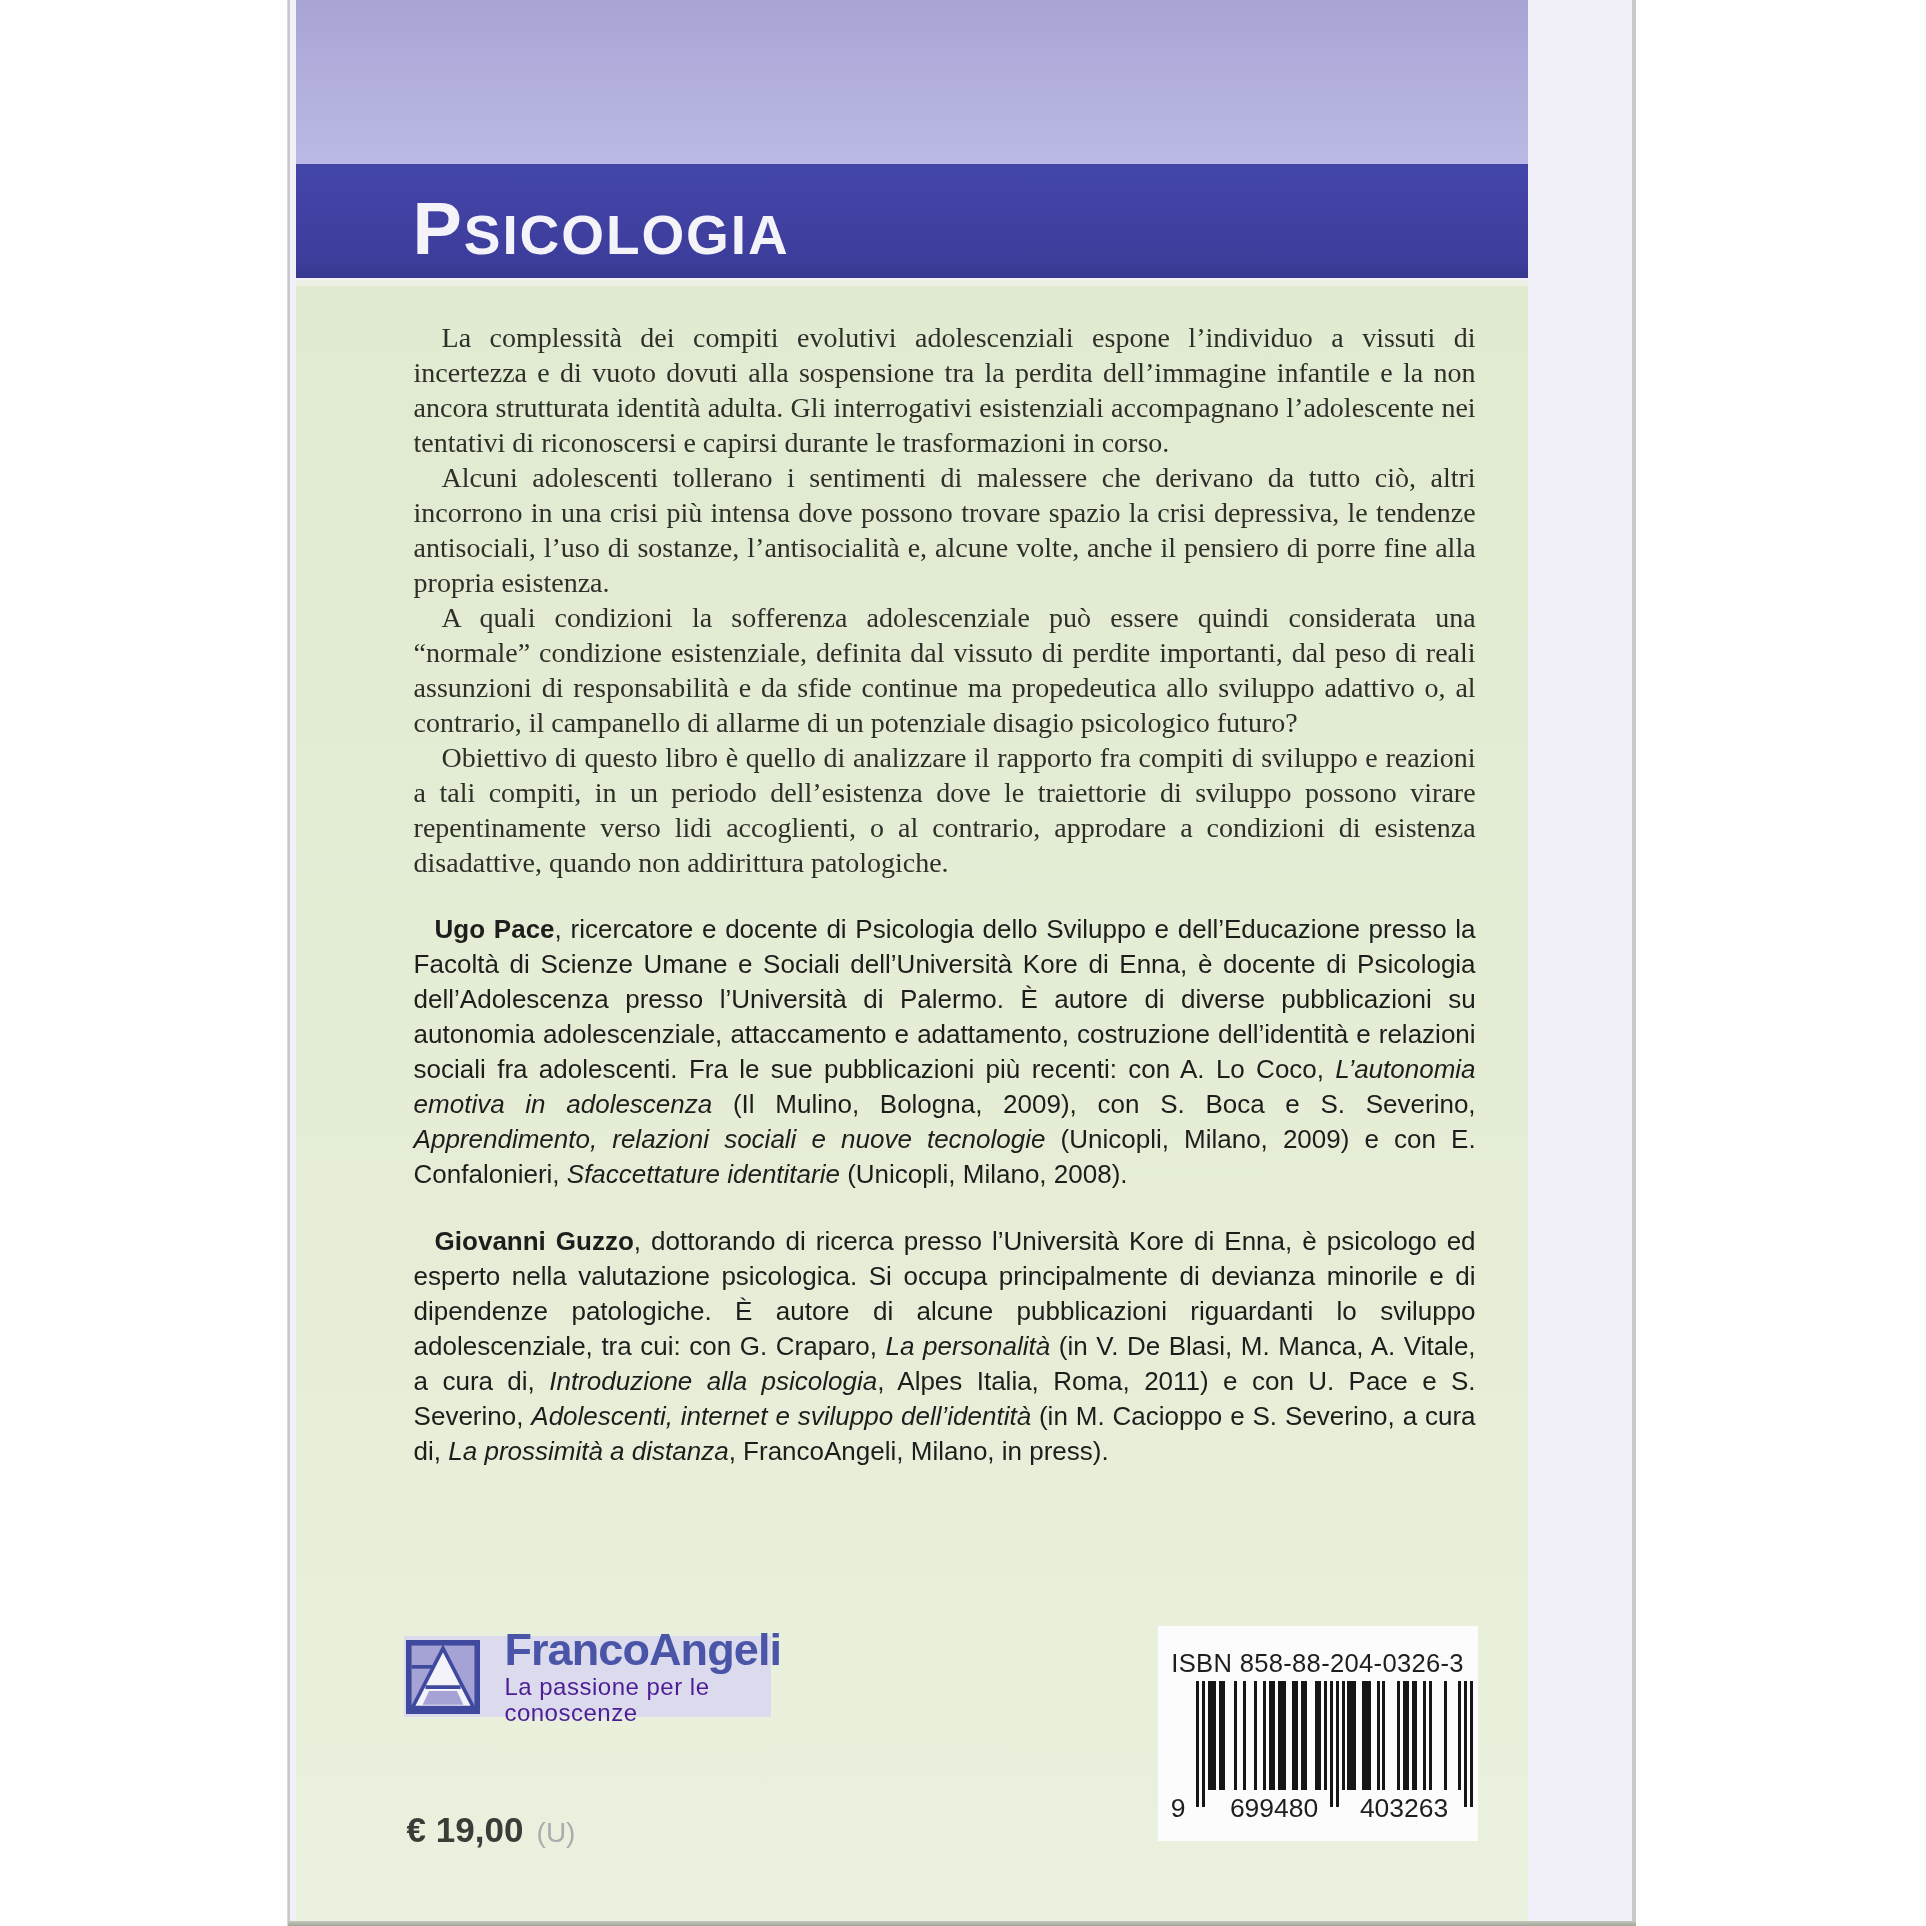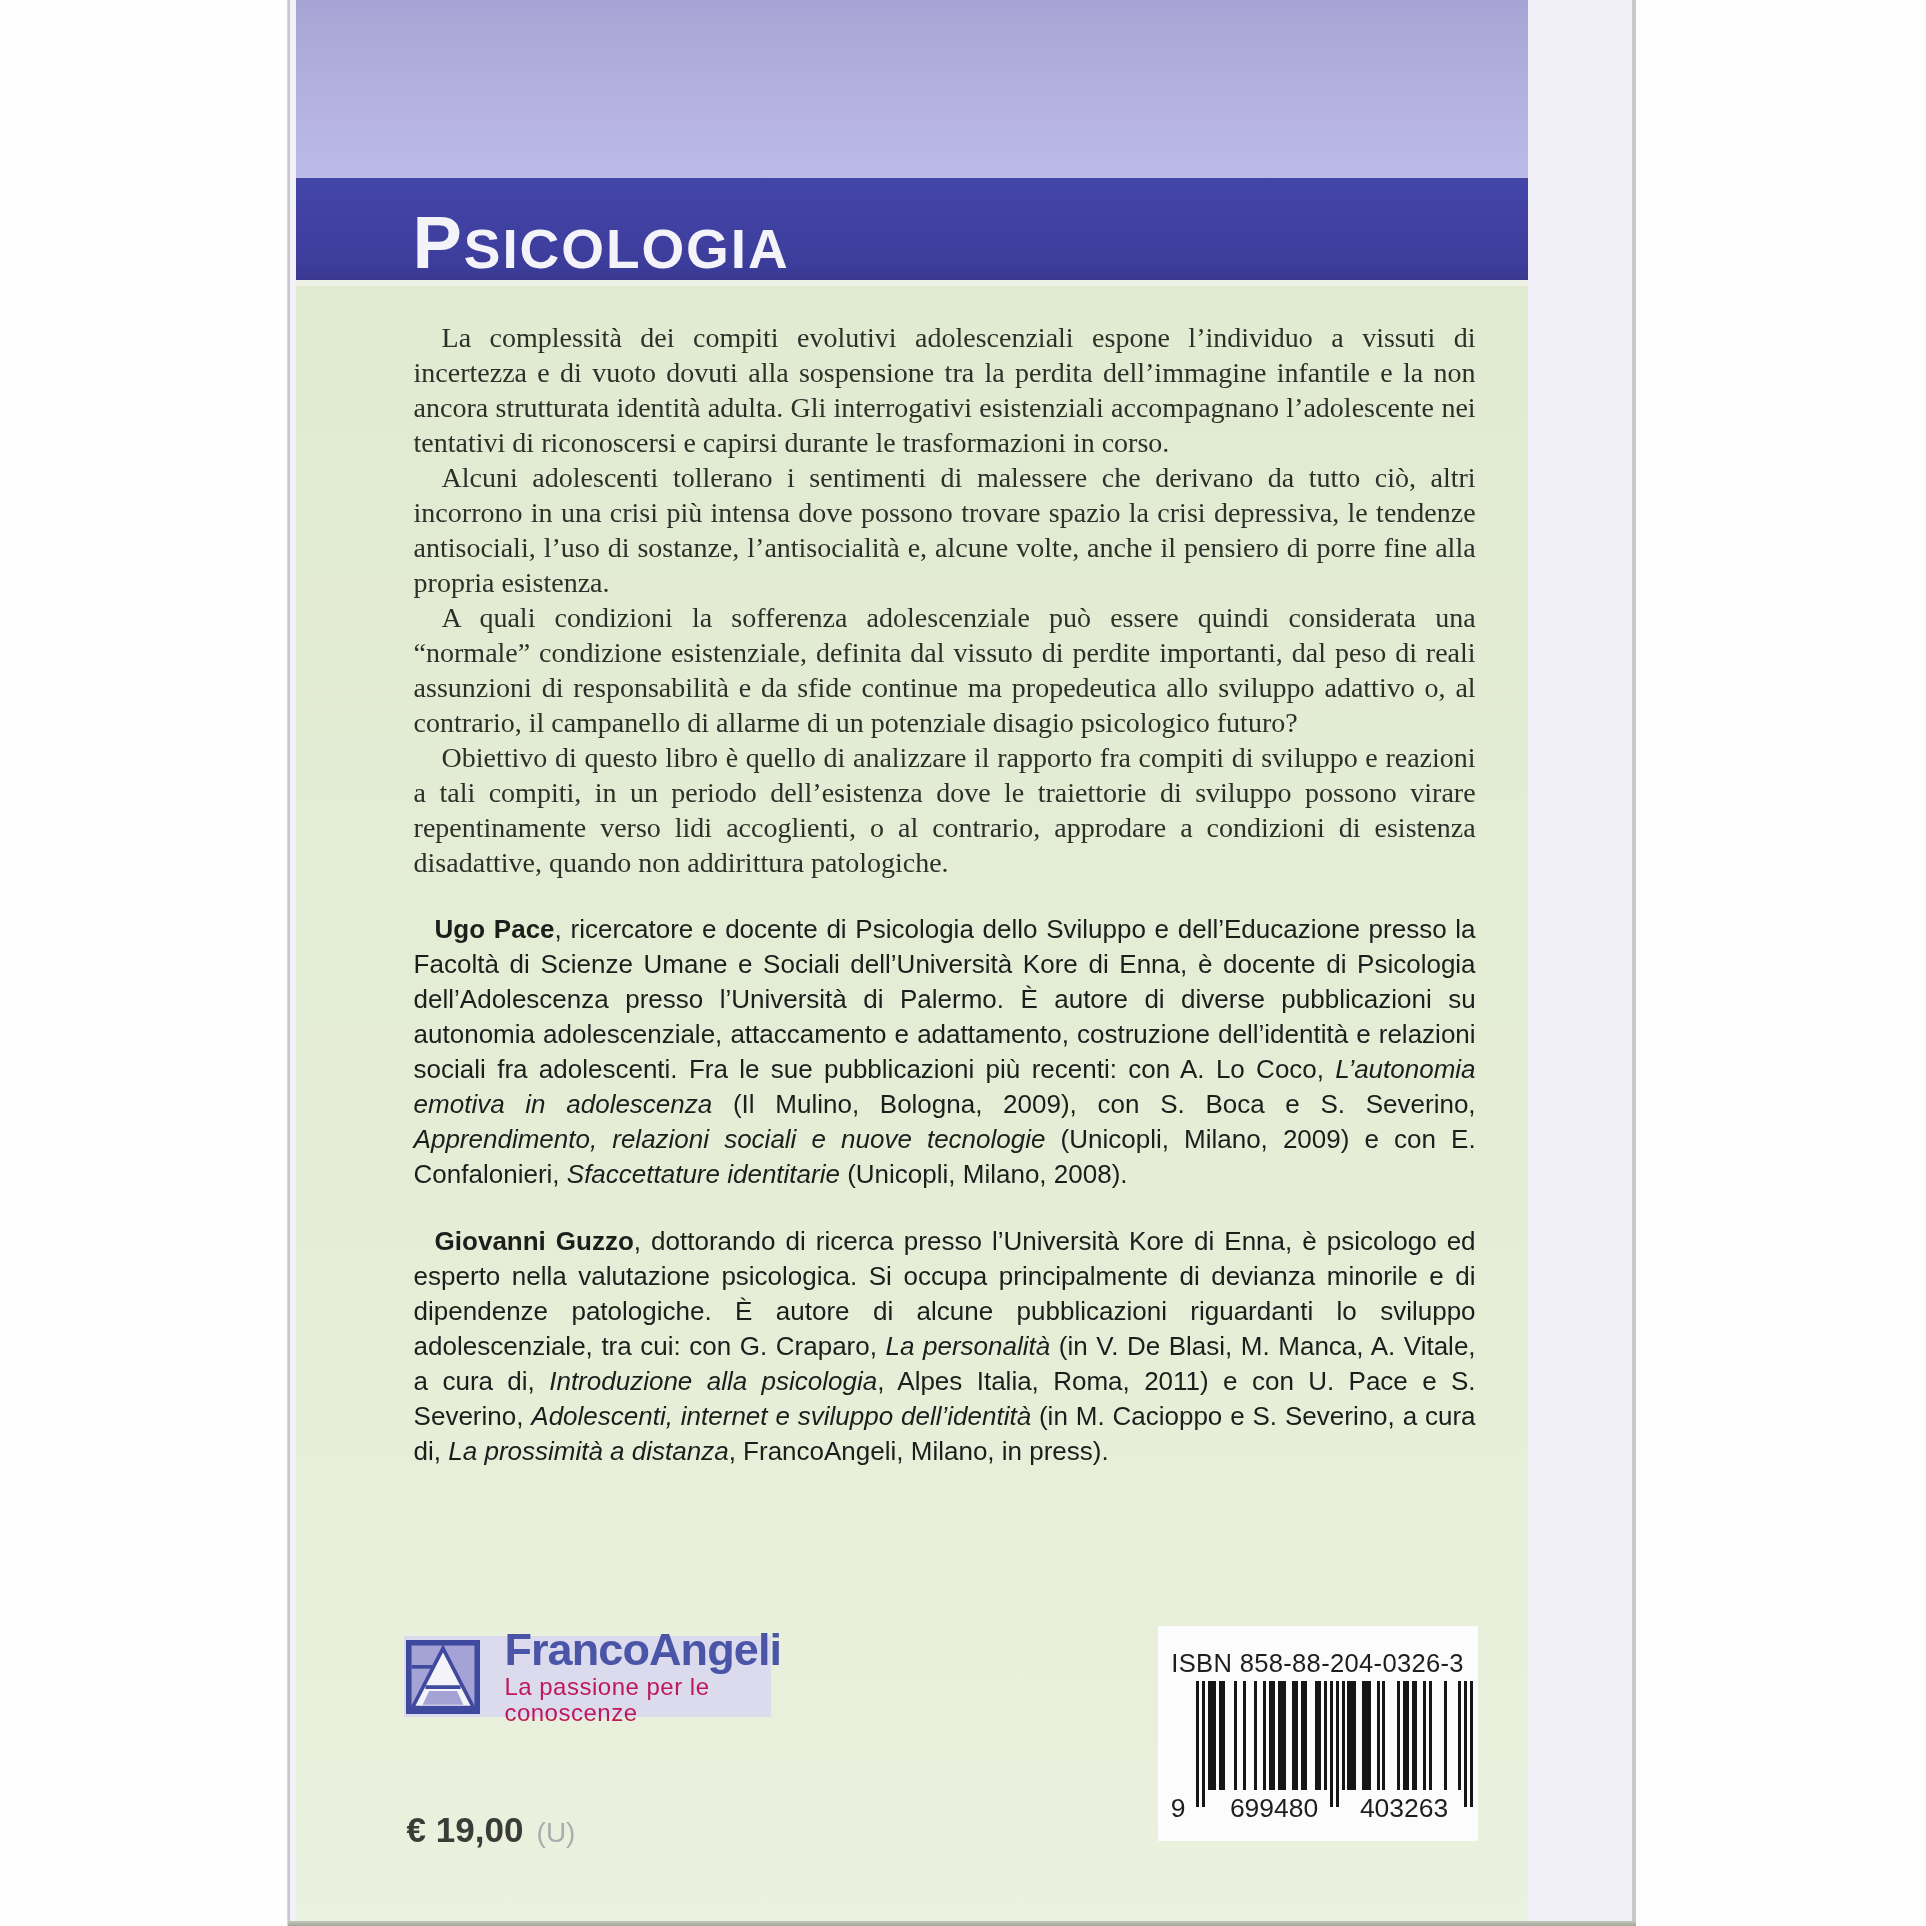--- a/index.html
+++ b/index.html
@@ -10,21 +10,21 @@
         background:#f1eff7;
         border-left:1.9px solid #d9d9dc;
         box-shadow:1.9px 0 0 #c6c6ca inset;}
   .page-right-edge{position:absolute;right:0;top:0;width:3.8px;height:1927px;background:#c9c9cd;}
   .page-bottom-edge{position:absolute;left:0;bottom:0;width:100%;height:5.7px;
         background:linear-gradient(180deg,#c3c8ba,#9aa092);}
   
   .plate{position:absolute;left:7.6px;top:0;width:1232px;height:1921px;}
   .band-lavender{position:absolute;left:0;top:0;width:100%;height:178px;
         background:linear-gradient(180deg,#a7a4d5 0%,#b2afdd 45%,#bcbae6 100%);}
-  .band-blue{position:absolute;left:0;top:178px;width:100%;height:102px;
+  .band-blue{position:absolute;left:0;top:164px;width:100%;height:114px;
         background:linear-gradient(180deg,#4445a9 0%,#3c3d9b 85%,#38388f 100%);}
   .band-gap{position:absolute;left:0;top:280px;width:100%;height:5.7px;background:#edf0e5;}
   .green-body{position:absolute;left:0;top:286px;width:100%;height:1635px;
         background:linear-gradient(180deg,#e1ebd1 0%,#e5edd6 55%,#eaf1de 100%);}
 
   .series-title{position:absolute;left:117px;top:28px;color:#f3f3f9;
         font-family:"Liberation Sans",sans-serif;font-weight:700;
         letter-spacing:1.9px;line-height:1;white-space:nowrap;}
   .series-title .cap{font-size:74px;}
   .series-title .rest{font-size:55px;}
@@ -39,21 +39,21 @@
   .bio .b{font-weight:700;}
   .bio .i{font-style:italic;}
 
   .publisher-band{position:absolute;left:108px;top:1350px;width:367px;height:81px;
         background:#dcdbee;display:flex;align-items:center;padding:0;}
   .logo-mark{width:74px;height:74px;margin-left:2.8px;flex:0 0 auto;}
   .logo-text{margin-left:24px;display:flex;flex-direction:column;justify-content:center;}
   .publisher-name{font-family:"Liberation Sans",sans-serif;font-weight:700;
         font-size:45px;line-height:45px;color:#4a55a8;letter-spacing:-0.9px;}
   .publisher-tagline{font-family:"Liberation Sans",sans-serif;font-size:24px;line-height:25.6px;
-        color:#be185d;margin-top:1.9px;letter-spacing:0.5px;}
+        color:#4c1d95;margin-top:1.9px;letter-spacing:0.5px;}
 
   .price-line{position:absolute;left:111px;top:1524px;white-space:nowrap;}
   .price-amount{font-family:"Liberation Sans",sans-serif;font-weight:700;font-size:35px;color:#3b3b38;}
   .price-code{font-family:"Liberation Sans",sans-serif;font-size:28px;color:#acacae;margin-left:13.2px;}
 
   .barcode-box{position:absolute;left:862px;top:1340px;width:320px;height:215px;background:#fcfcfd;}
   .isbn-label{position:absolute;left:0;top:23px;width:100%;text-align:center;
         font-family:"Liberation Sans",sans-serif;font-size:25.6px;color:#1e1e1e;letter-spacing:0.3px;}
   .ean-svg{position:absolute;left:38px;top:55px;}
   .bc-digit{position:absolute;font-family:"Liberation Sans",sans-serif;font-size:26.5px;

